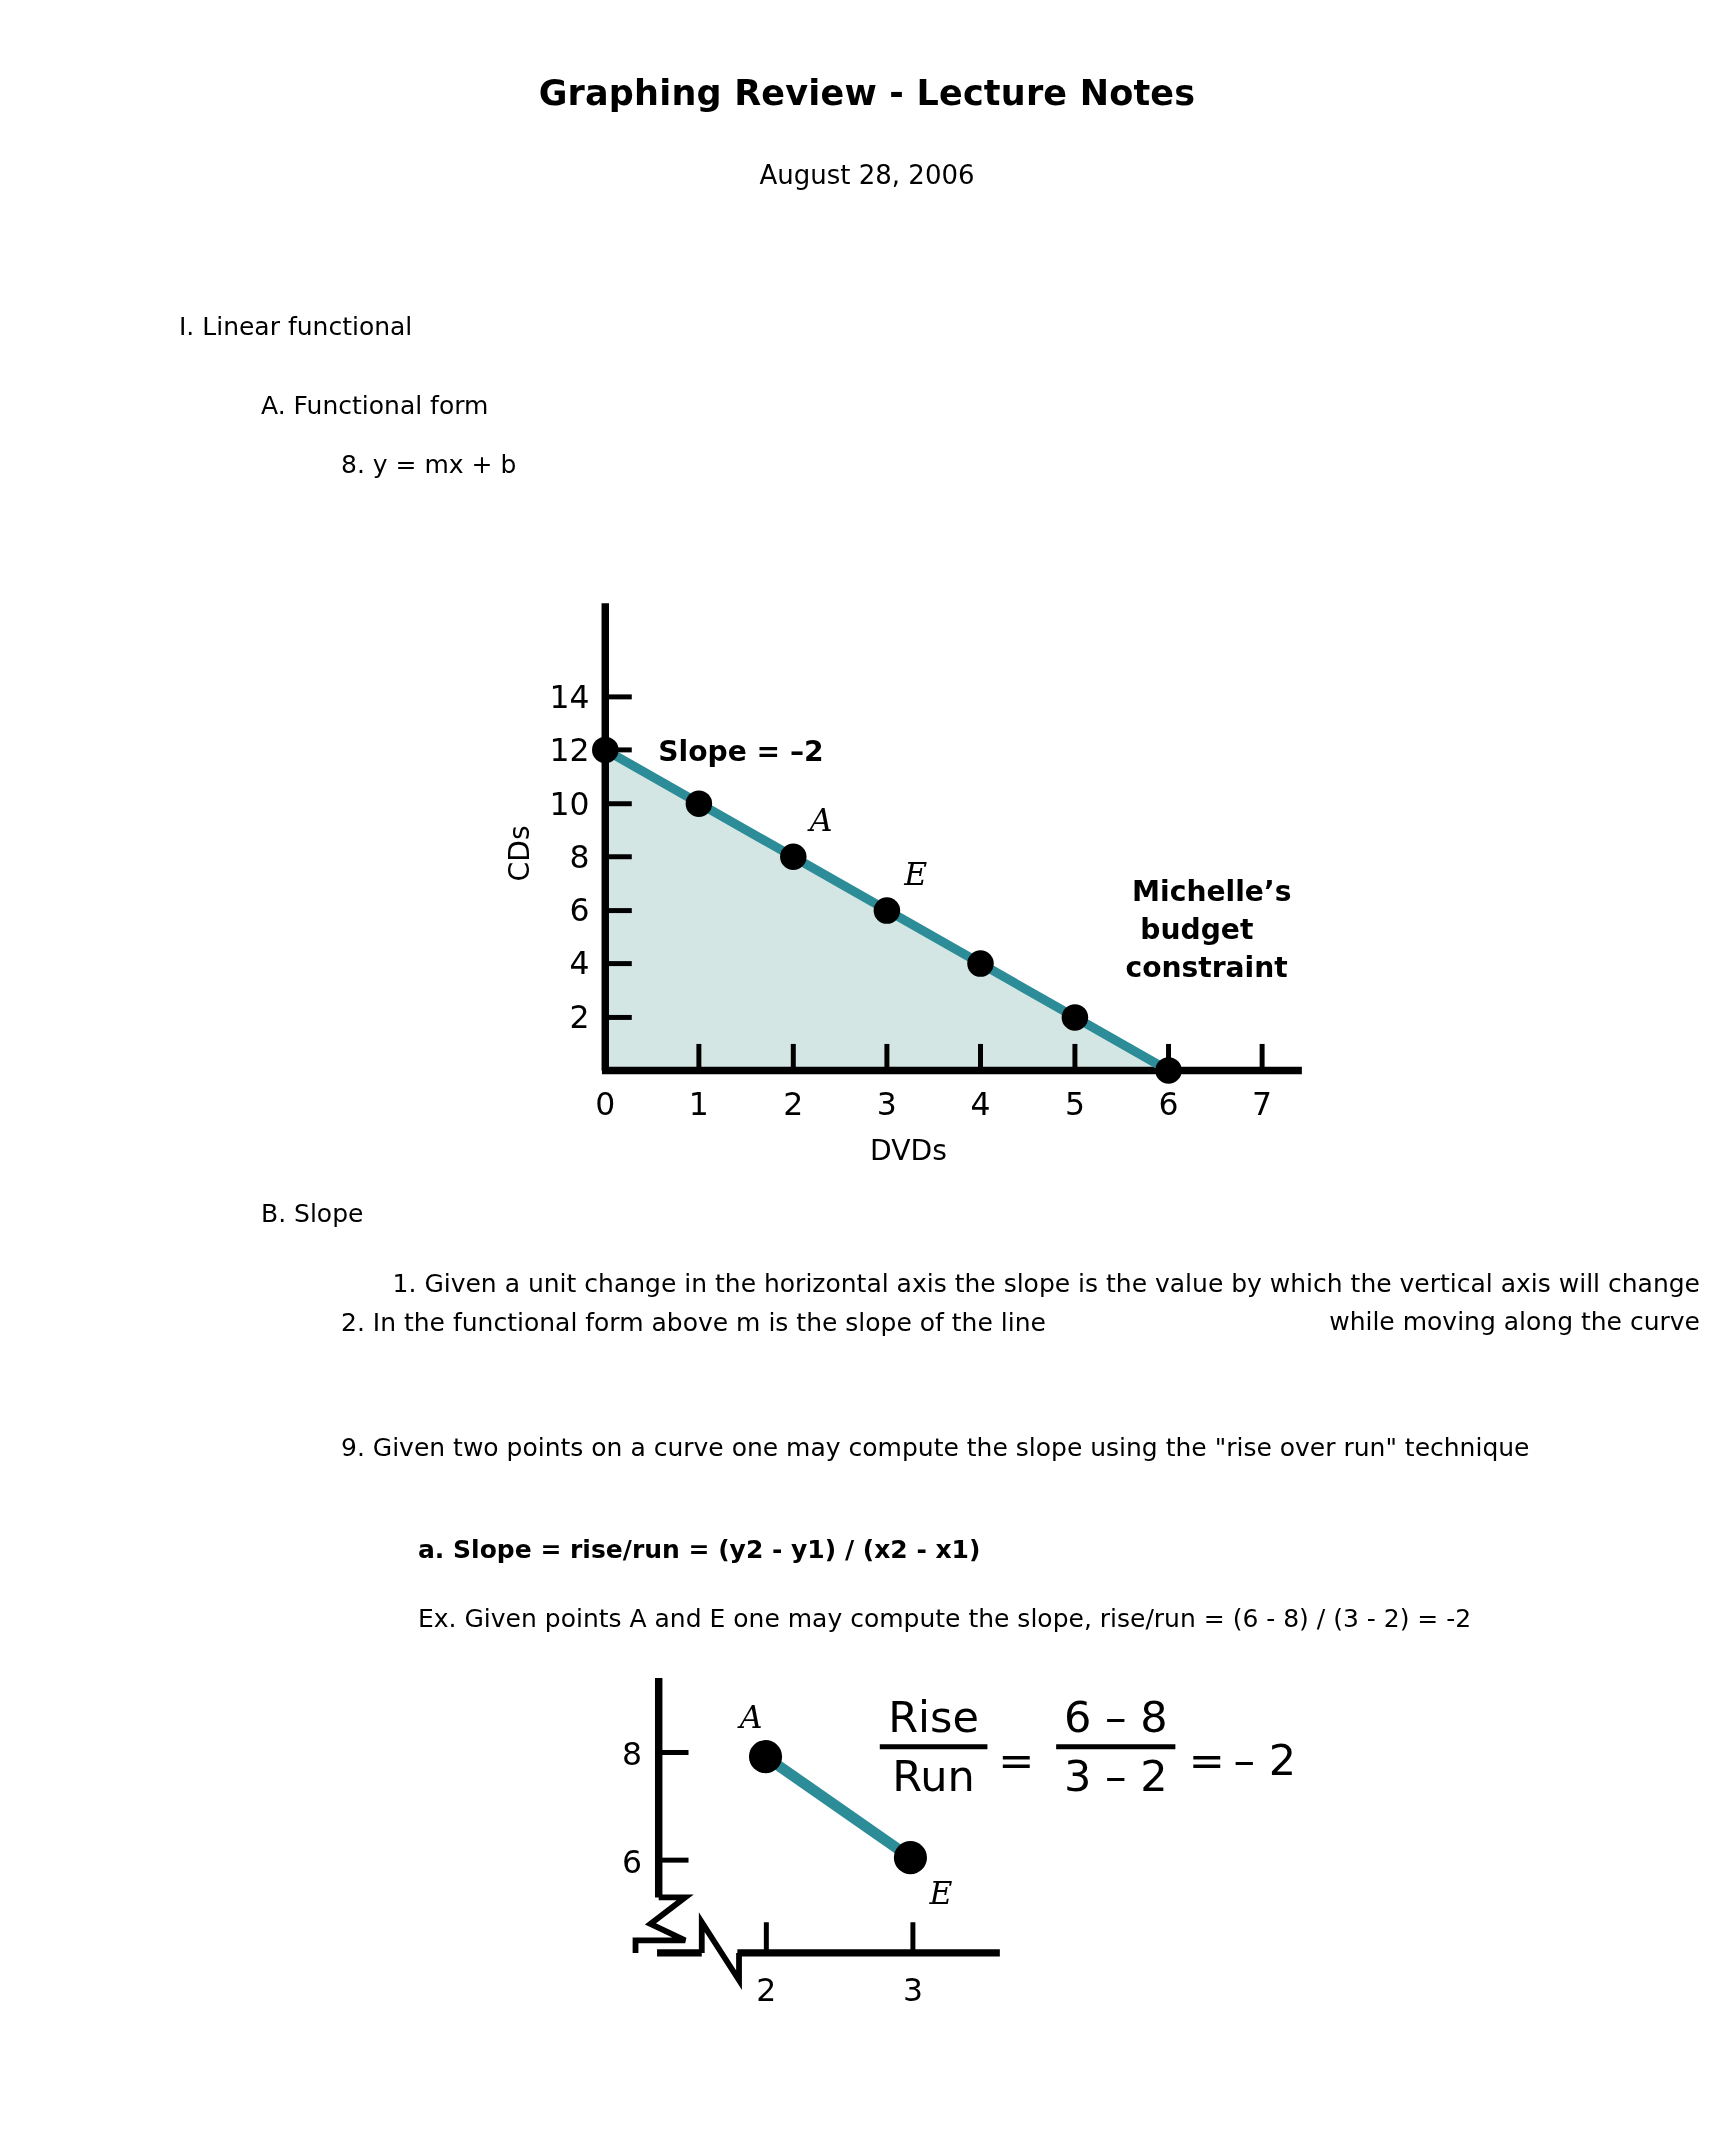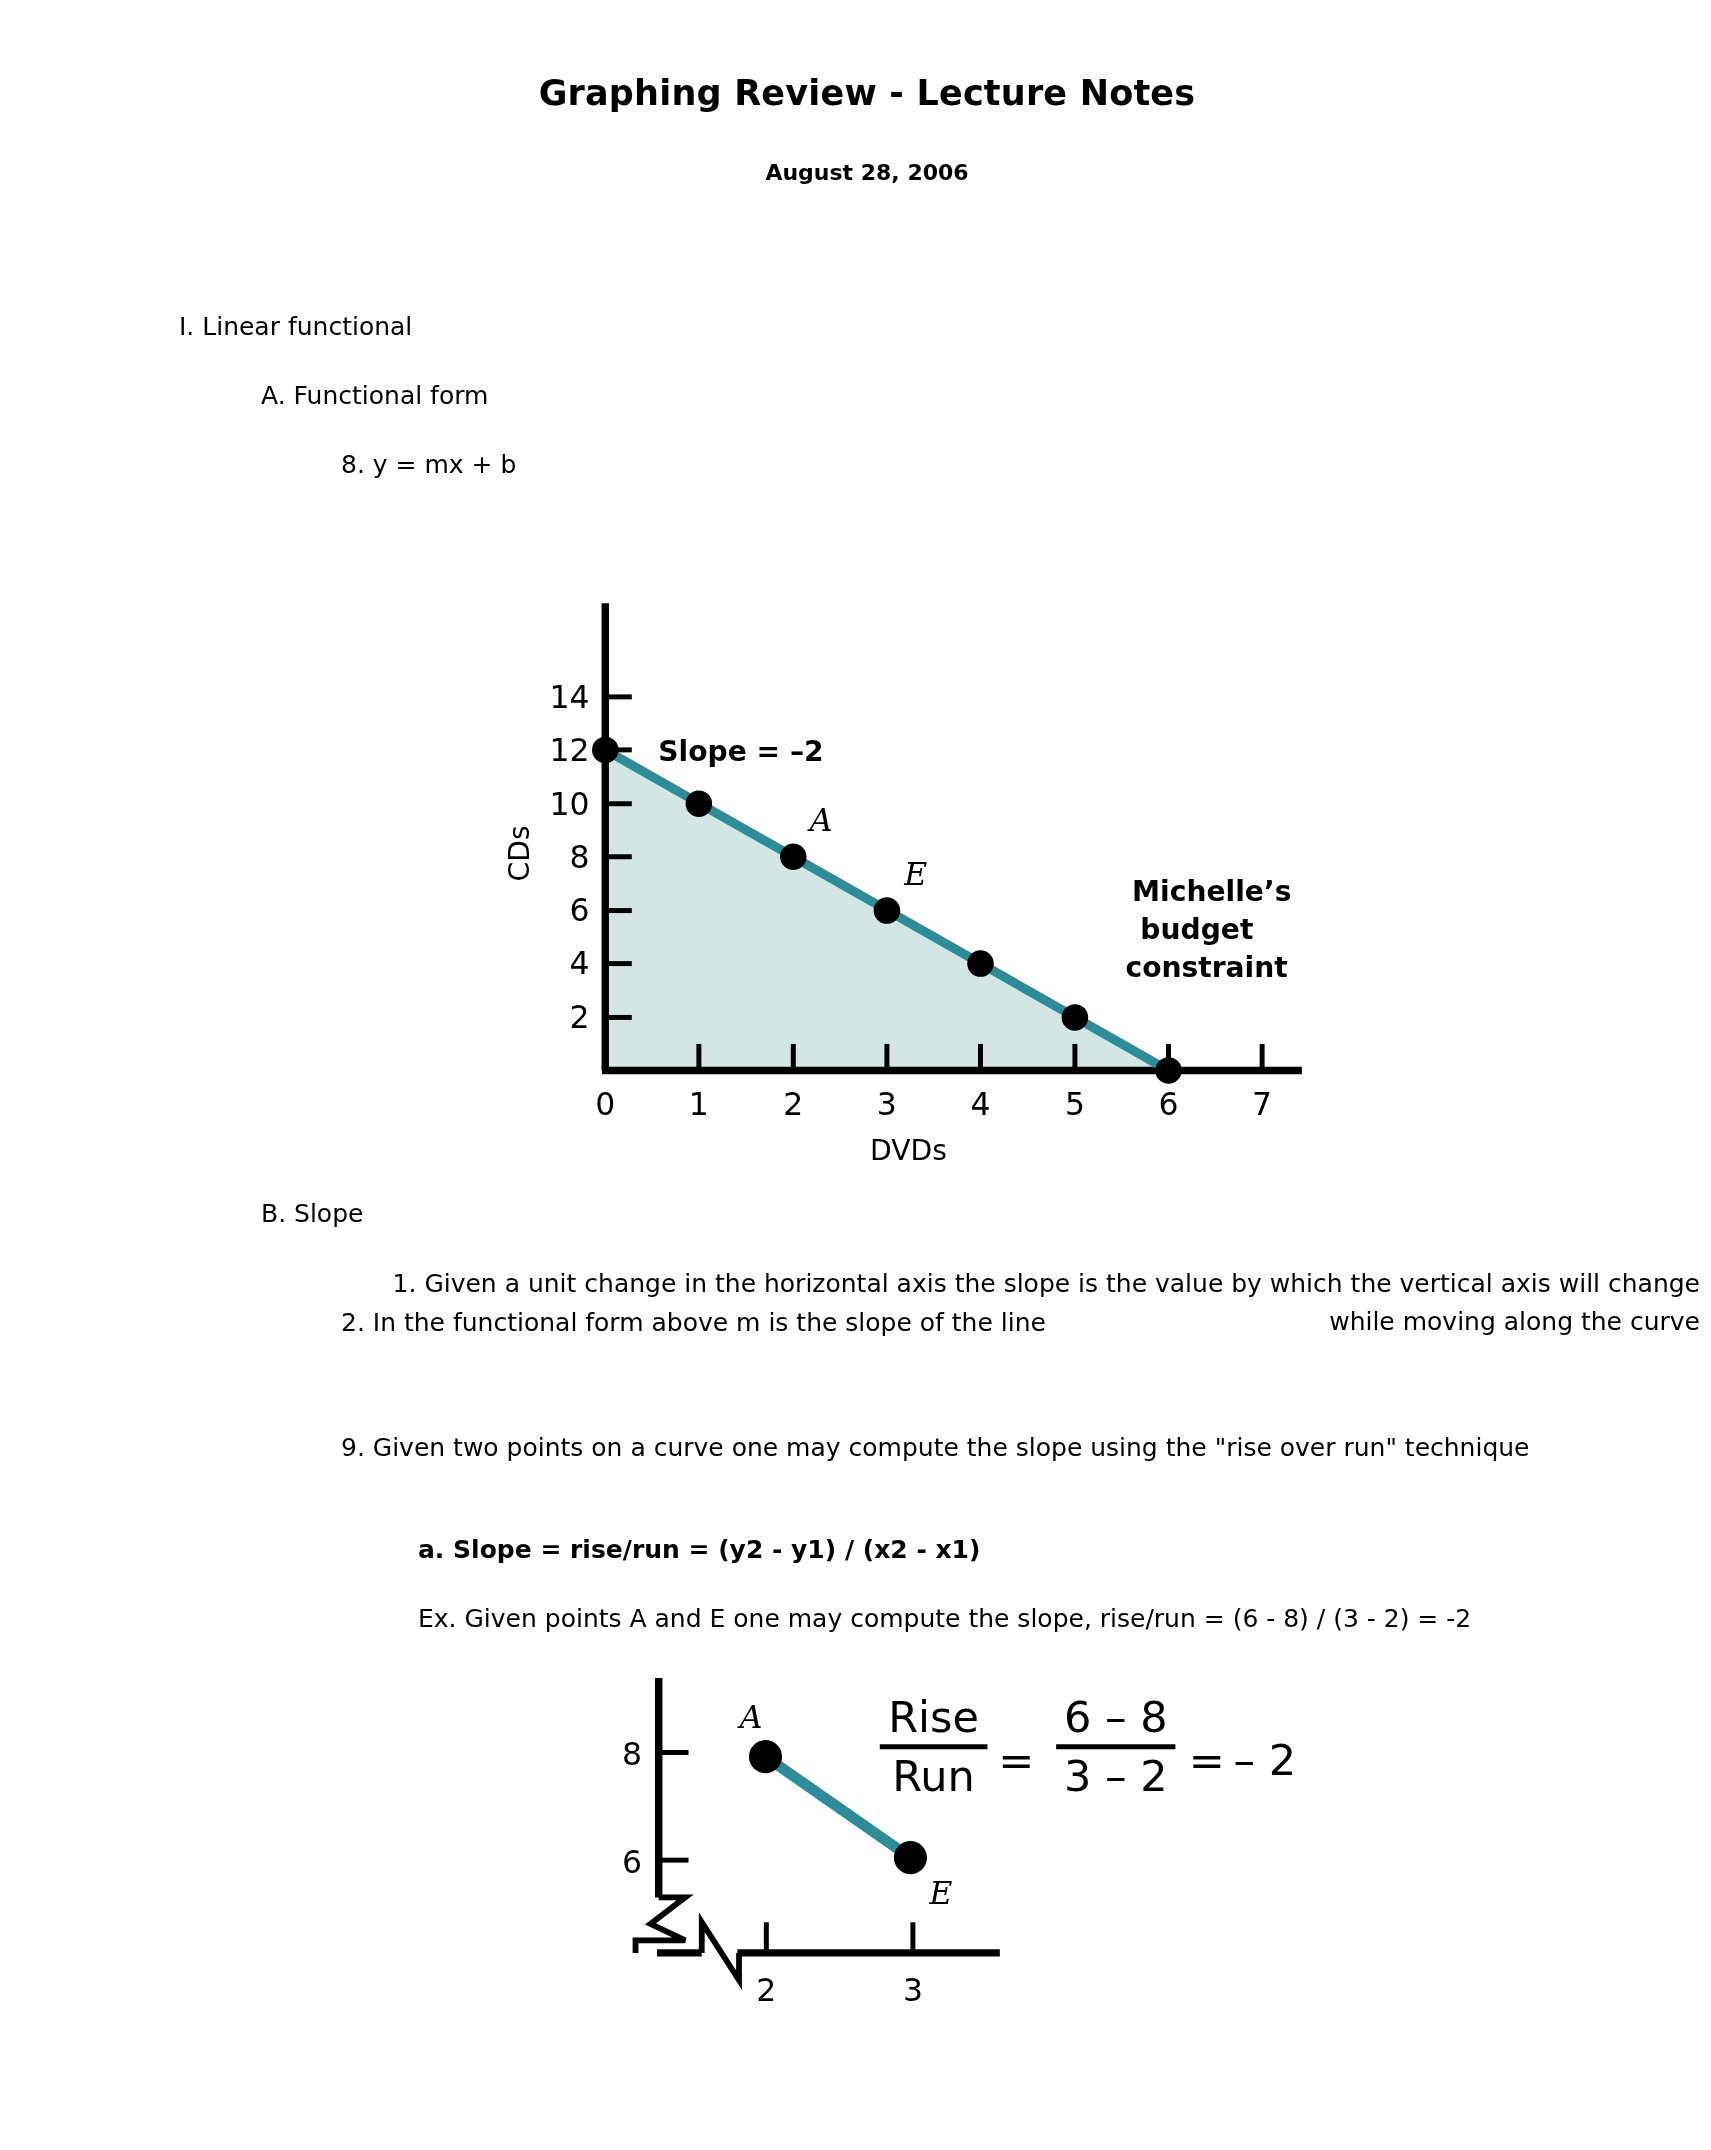--- a/index.html
+++ b/index.html
@@ -32,22 +32,22 @@
     font-size: 35px;
     font-weight: bold;
     letter-spacing: 0.2px;
   }
   .doc-date {
     position: absolute;
     left: 0;
     right: 0;
     top: 160px;
     text-align: center;
-    font-size: 22px;
-    font-weight: bold;
+    font-size: 26px;
+    font-weight: normal;
   }
 
   
   .outline-line {
     position: absolute;
     font-size: 25px;
     line-height: 38px;
     white-space: pre-wrap;
   }
   .lvl1 { left: 157px; }
@@ -106,21 +106,21 @@
 </head>
 <body>
 
 <div class="page">
 
   <div class="doc-title">Graphing Review - Lecture Notes</div>
   <div class="doc-date">August 28, 2006</div>
 
   <div class="outline-line lvl1" style="top:308px;">I. Linear functional</div>
 
-  <div class="outline-line lvl2" style="top:377px;">A. Functional form</div>
+  <div class="outline-line lvl2" style="top:387px;">A. Functional form</div>
 
   <div class="outline-line lvl3" style="top:446px;">8. y = mx + b</div>
 
 
   <div class="chart1">
     <svg width="878" height="580" viewBox="0 0 1060 700" xmlns="http://www.w3.org/2000/svg">
 
       <polygon points="144,592 144,205 824,592" fill="#d3e6e3" stroke="none"></polygon>
 
       <line x1="144" y1="28" x2="144" y2="592" stroke="#000000" stroke-width="9"></line>

